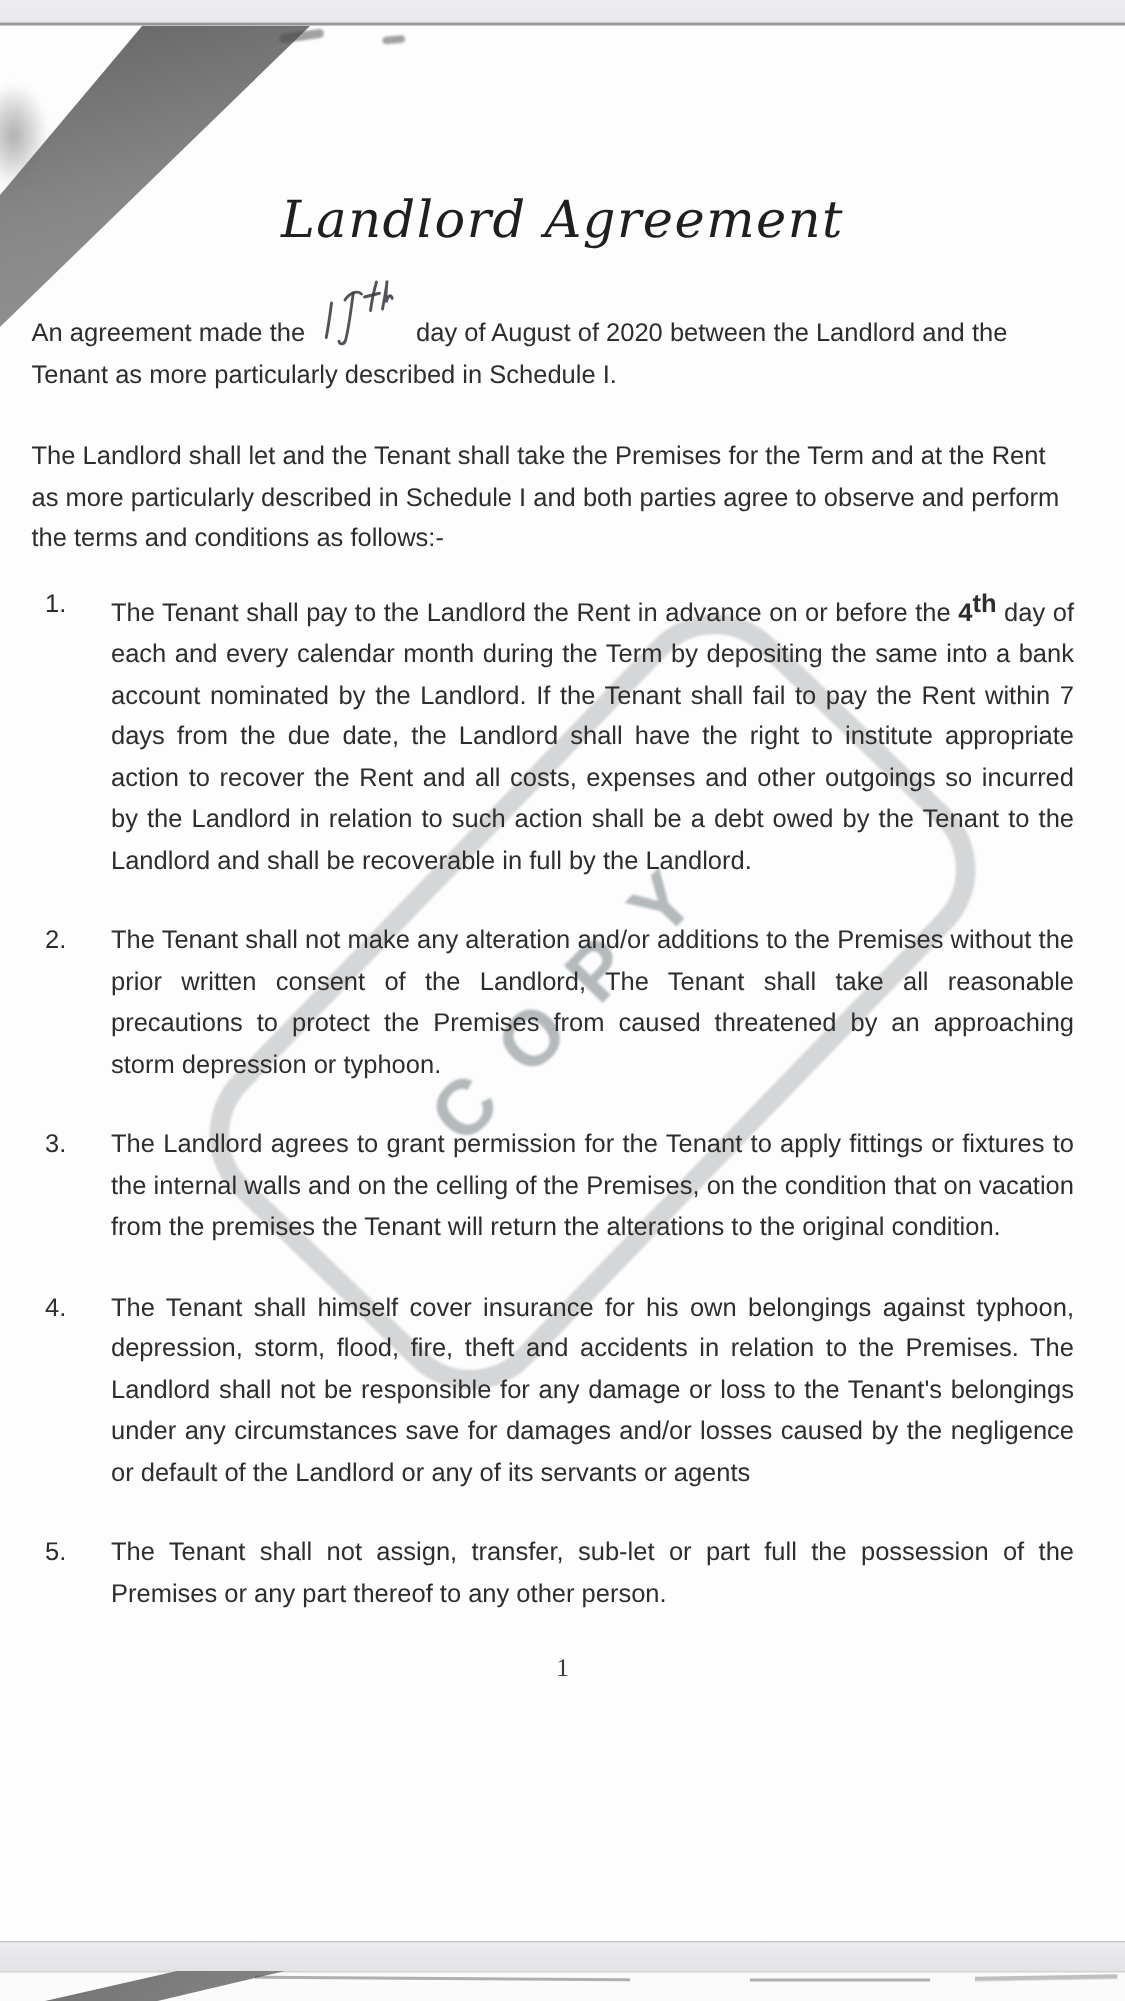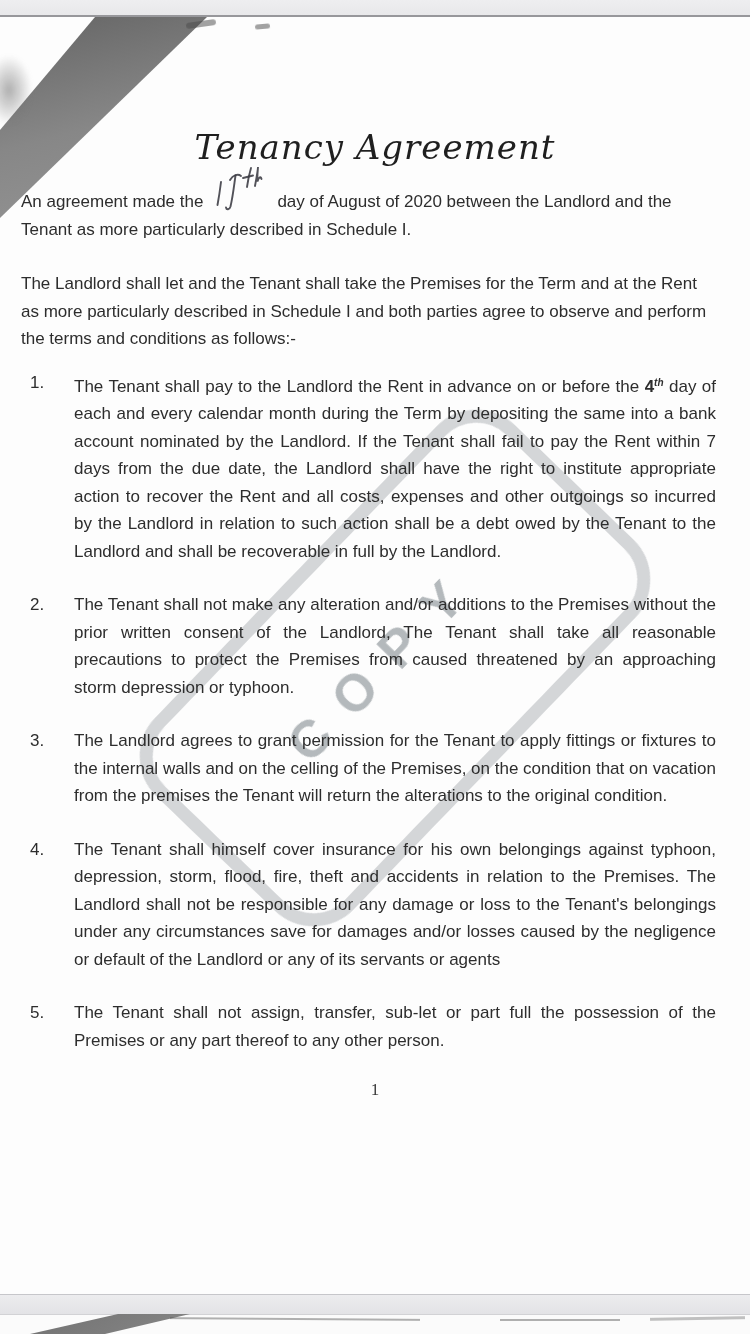--- a/index.html
+++ b/index.html
@@ -44,51 +44,51 @@
   .watermark-word{font-family:"Liberation Sans",sans-serif;font-weight:bold;
       font-size:52px;letter-spacing:26px;text-indent:13px;
       color:var(--wm,#b4b9bc);transform:translate(-10px,-12px);}
   
   .doc{position:absolute;left:0;top:17px;width:750px;z-index:2;}
   .title{margin:110px 0 0 0;text-align:center;
       font-family:"DejaVu Serif",serif;font-style:italic;font-weight:500;
       font-size:34px;letter-spacing:1px;color:#1f1f1f;}
   .body-text{font-size:17px;line-height:27.5px;color:var(--ink,#2d2d2d);}
   .intro{margin:0 0 0 21px;width:694px;}
-  .p1{margin-top:21px;margin-bottom:27px;}
+  .p1{margin-top:41px;margin-bottom:27px;}
   .p2{margin-bottom:16px;}
   .hand-spacer{display:inline-block;width:74px;height:2px;position:relative;vertical-align:baseline;}
   .hand-svg{position:absolute;left:6px;top:-40px;overflow:visible;}
   .hand-svg path{fill:none;stroke:#3a3a42;stroke-width:1.9;stroke-linecap:round;opacity:.88;}
   .clauses{margin-left:30px;width:686px;}
   .clause{display:flex;margin-bottom:26px;}
   .clause-num{flex:0 0 44px;}
   .clause-body{flex:1;width:642px;text-align:justify;}
-  .sup{font-size:10px;vertical-align:6px;font-style:italic;}
+  .sup{font-size:17px;vertical-align:6px;}
   .pagenum{margin-top:24px;text-align:center;
       font-family:"Liberation Serif",serif;font-size:17px;color:#3a3a3a;}
 </style>
 </head>
 <body>
 
 <div class="screen">
 
   <div class="top-band"></div>
 
   <div class="stripe-top"></div>
   <div class="blotch"></div>
   <div class="smudge a"></div>
   <div class="smudge b"></div>
 
   <div class="watermark">
     <span class="watermark-word">COPY</span>
   </div>
 
   <div class="doc">
-    <h1 class="title">Tenancy Agreement</h1>
+    <h1 class="title">Landlord Agreement</h1>
 
     <div class="intro body-text">
       <p class="p1"><span>An agreement made the</span><span class="hand-spacer" aria-label="15th"><svg class="hand-svg" width="56" height="50" viewBox="0 0 56 50">
             <path d="M12,17 C11,25 10,32 8.5,40"></path>
             <path d="M21,15 C24,10 29,8.5 32,11"></path>
             <path d="M26.5,10.5 C25,21 24,31 21.5,41.5 C20.5,45 17.5,45 17,42.5"></path>
             <path d="M38,22 C39,15 40.5,8 42,3"></path>
             <path d="M34,13 L44,10.5"></path>
             <path d="M46,21 C47.5,13 49,5 49,2 C48.5,8 48,13 48.5,16.5 C49.5,12.5 51.5,10.5 52.5,14"></path>
           </svg></span><span>day of August of 2020 between the Landlord and the Tenant as more particularly described in Schedule I.</span></p>

